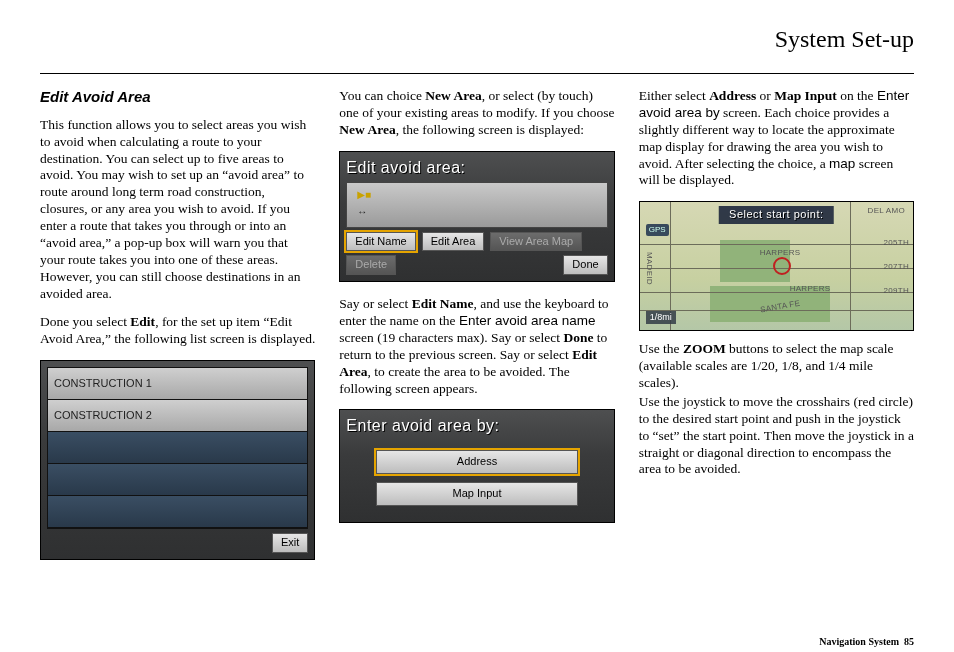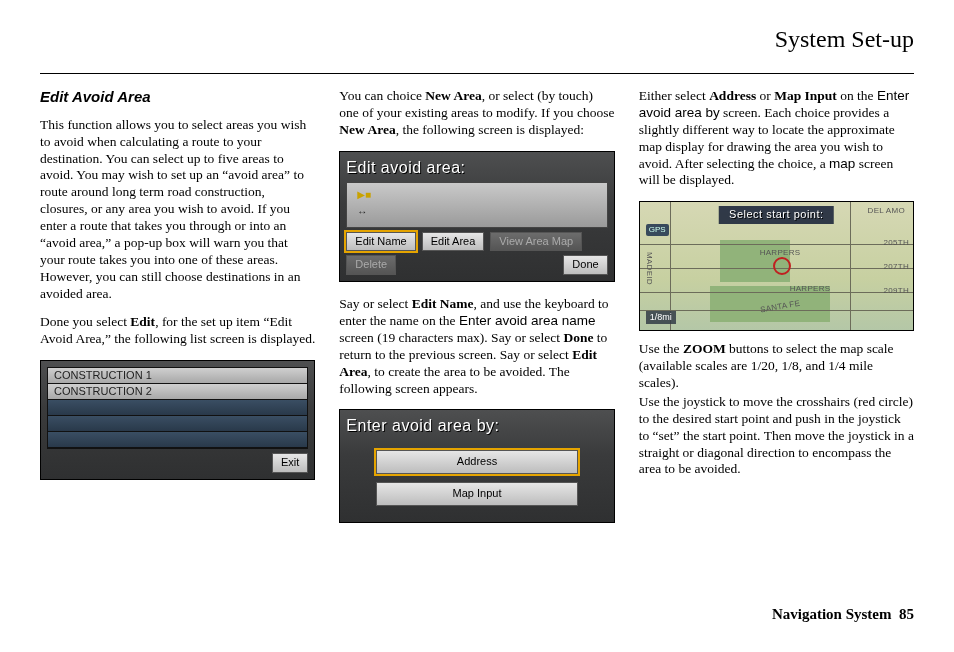--- a/index.html
+++ b/index.html
@@ -63,21 +63,21 @@
     font-size: 11px;
     text-align: center;
     font-family: Arial, sans-serif;
   }
   .btn.hl { outline: 2px solid #e5a400; }
   .btn.disabled { background: linear-gradient(#6c6c6c,#555); color:#aaa; }
   .list-rows { border: 1px solid #111; }
   .list-row {
     background: linear-gradient(#3a4e63,#29394a);
     border-bottom: 1px solid #111;
-    height: 16px;
+    height: 32px;
     display:flex; align-items:center;
     padding: 0 6px;
     color:#d8d8d8;
     font-size:11px;
   }
   .list-row.filled { background: linear-gradient(#cfcfcf,#a8a8a8); color:#222; }
   .dev-footer { display:flex; justify-content:flex-end; margin-top:4px; gap:6px; }
   .dev-row { display:flex; gap:6px; margin-top:4px; flex-wrap:wrap; }
   .small-icon-area {
     background: linear-gradient(#c9c9c9,#9a9a9a);
@@ -118,21 +118,21 @@
     position:absolute; top:50%; left:52%; transform:translate(-50%,-50%);
   }
   .crosshair-ring {
     width:18px;height:18px;border:2px solid #c02020;border-radius:50%;
   }
   .scale-badge {
     position:absolute; bottom:6px; left:6px;
     background:rgba(50,60,70,.85); color:#fff; padding:1px 4px; font-size:9px; border-radius:0;
   }
   .gps-badge { position:absolute; top:22px; left:6px; background:#384a5c; color:#cfe; padding:1px 3px; font-size:8px; border-radius:2px; }
-  .page-footer { position:absolute; bottom:28px; right:40px; font-size:15px; }
+  .page-footer { position:absolute; bottom:4px; right:40px; font-size:10px; }
   .page-footer .pgn { font-weight:bold; }
 </style>
 </head>
 <body>
 
 <div class="page-title">System Set-up</div>
 
 <div class="columns">
 
   <div class="col">

